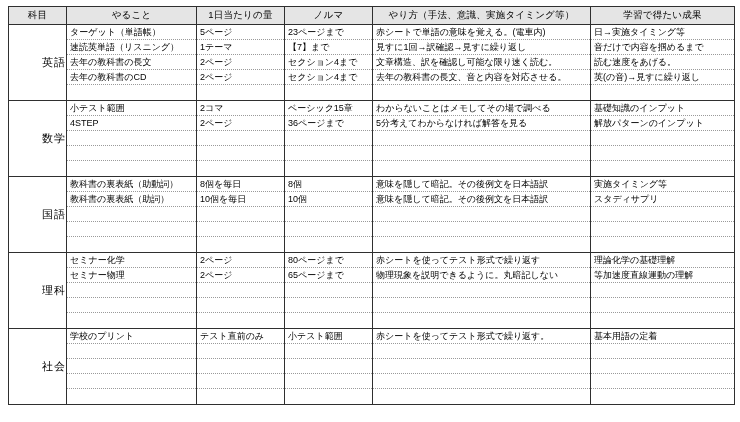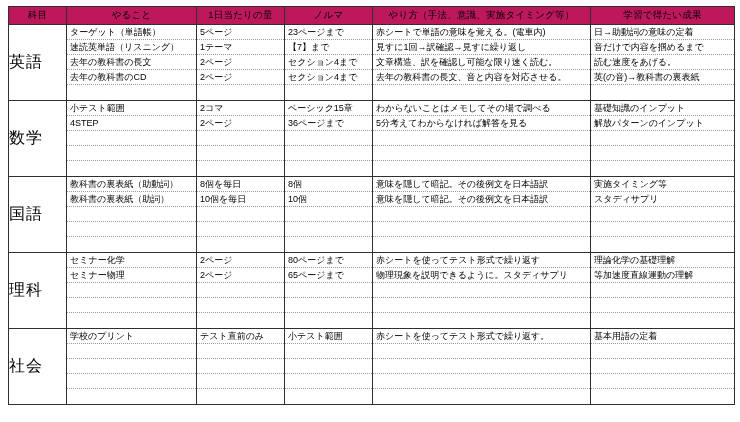--- a/index.html
+++ b/index.html
@@ -33,29 +33,29 @@
   table.plan col.c-quota { width: 88px; }
   table.plan col.c-method { width: 218px; }
   table.plan col.c-result { width: 144px; }
 
   table.plan th, table.plan td {
     border: 1px solid #2f2f2f;
     padding: 0;
     vertical-align: middle;
   }
   thead th {
-    background: #be185d;
+    background: #e5e5e5;
     font-weight: normal;
     height: 17px;
     font-size: 9.5px;
     letter-spacing: 0.2px;
   }
   td.subject {
-    text-align: left;
-    font-size: 16px;
+    text-align: right;
+    font-size: 11px;
     letter-spacing: 1px;
     margin-left: 16px;
   }
   td.cell {
     padding: 0;
   }
   .lines {
     display: block;
   }
   .line {
@@ -136,24 +136,24 @@
             <div class="lines">
               <div class="line filled">赤シートで単語の意味を覚える。(電車内)</div>
               <div class="line filled">見すに1回→訳確認→見すに繰り返し</div>
               <div class="line filled">文章構造、訳を確認し可能な限り速く読む。</div>
               <div class="line filled">去年の教科書の長文、音と内容を対応させる。</div>
               <div class="line last empty"></div>
             </div>
           </td>
           <td class="cell">
             <div class="lines">
-              <div class="line filled">日→助動詞の意味の定着</div>
+              <div class="line filled">日→実施タイミング等</div>
               <div class="line filled">音だけで内容を掴めるまで</div>
               <div class="line filled">読む速度をあげる。</div>
-              <div class="line filled">英(の音)→教科書の裏表紙</div>
+              <div class="line filled">英(の音)→見すに繰り返し</div>
               <div class="line last empty"></div>
             </div>
           </td>
         </tr>
         <tr>
           <td class="subject">数学</td>
           <td class="cell">
             <div class="lines">
               <div class="line filled">小テスト範囲</div>
               <div class="line filled">4STEP</div>
@@ -272,21 +272,21 @@
               <div class="line filled">80ページまで</div>
               <div class="line filled">65ページまで</div>
               <div class="line empty"></div>
               <div class="line empty"></div>
               <div class="line last empty"></div>
             </div>
           </td>
           <td class="cell">
             <div class="lines">
               <div class="line filled">赤シートを使ってテスト形式で繰り返す</div>
-              <div class="line filled">物理現象を説明できるように。スタディサプリ</div>
+              <div class="line filled">物理現象を説明できるように。丸暗記しない</div>
               <div class="line empty"></div>
               <div class="line empty"></div>
               <div class="line last empty"></div>
             </div>
           </td>
           <td class="cell">
             <div class="lines">
               <div class="line filled">理論化学の基礎理解</div>
               <div class="line filled">等加速度直線運動の理解</div>
               <div class="line empty"></div>

